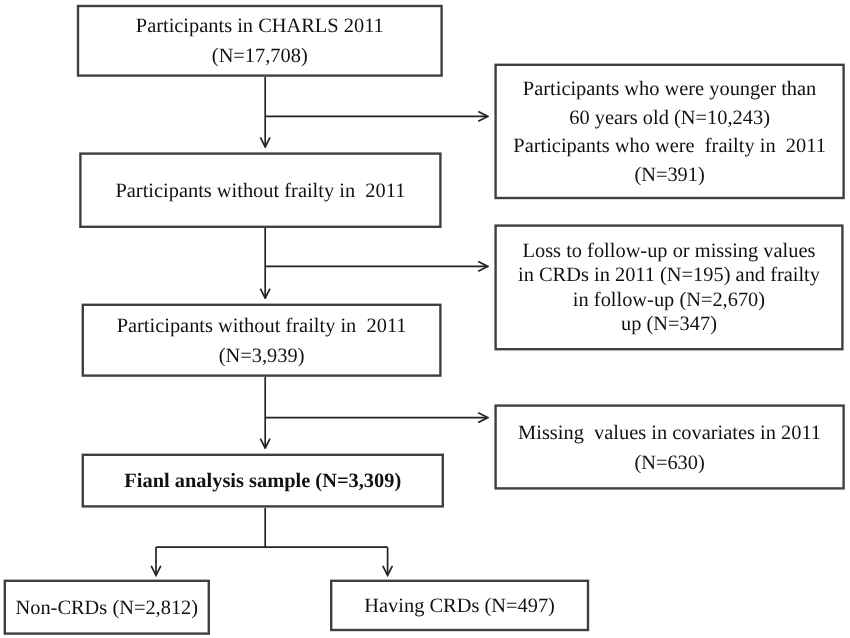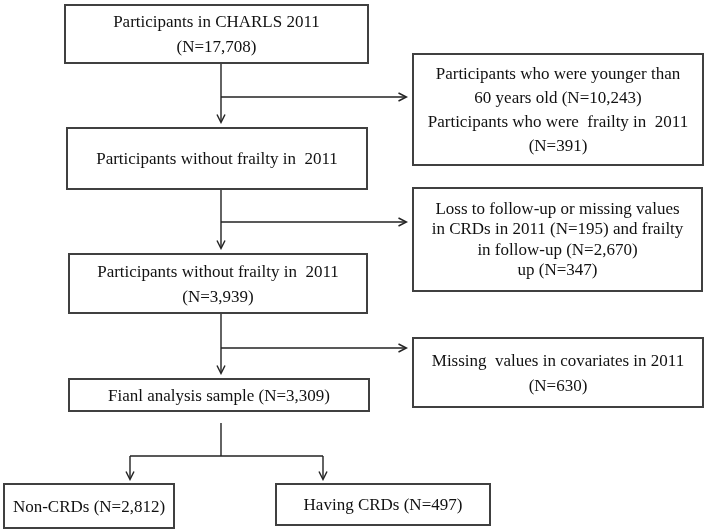--- a/index.html
+++ b/index.html
@@ -34,21 +34,21 @@
     white-space: pre;
     display: block;
   }
   
   #box-charls            { left: 64px;  top: 4px;   width: 305px; height: 60px; }
   #box-excl-age-frailty  { left: 412px; top: 53px;  width: 292px; height: 113px;  line-height: 24px; }
   #box-no-frailty-7074   { left: 66px;  top: 127px; width: 302px; height: 63px; }
   #box-excl-followup     { left: 412px; top: 171px; width: 291px; height: 105px; line-height: 20.5px; margin-top: 16px; }
   #box-no-frailty-3939   { left: 68px;  top: 253px; width: 300px; height: 61px; }
   #box-excl-covariates   { left: 412px; top: 313px; width: 292px; height: 71px; margin-top: 24px; }
-  #box-final-sample      { left: 68px;  top: 378px; width: 302px; height: 34px; }
+  #box-final-sample      { left: 68px;  top: 378px; width: 302px; height: 45px; font-weight: bold; }
   #box-non-crds          { left: 3px;   top: 483px; width: 172px; height: 46px; }
   #box-having-crds       { left: 227px; top: 483px; width: 216px; height: 43px; margin-left: 48px; }
 
   #connectors {
     position: absolute;
     left: 0; top: 0;
     width: 708px;
     height: 532px;
     z-index: 1;
   }

